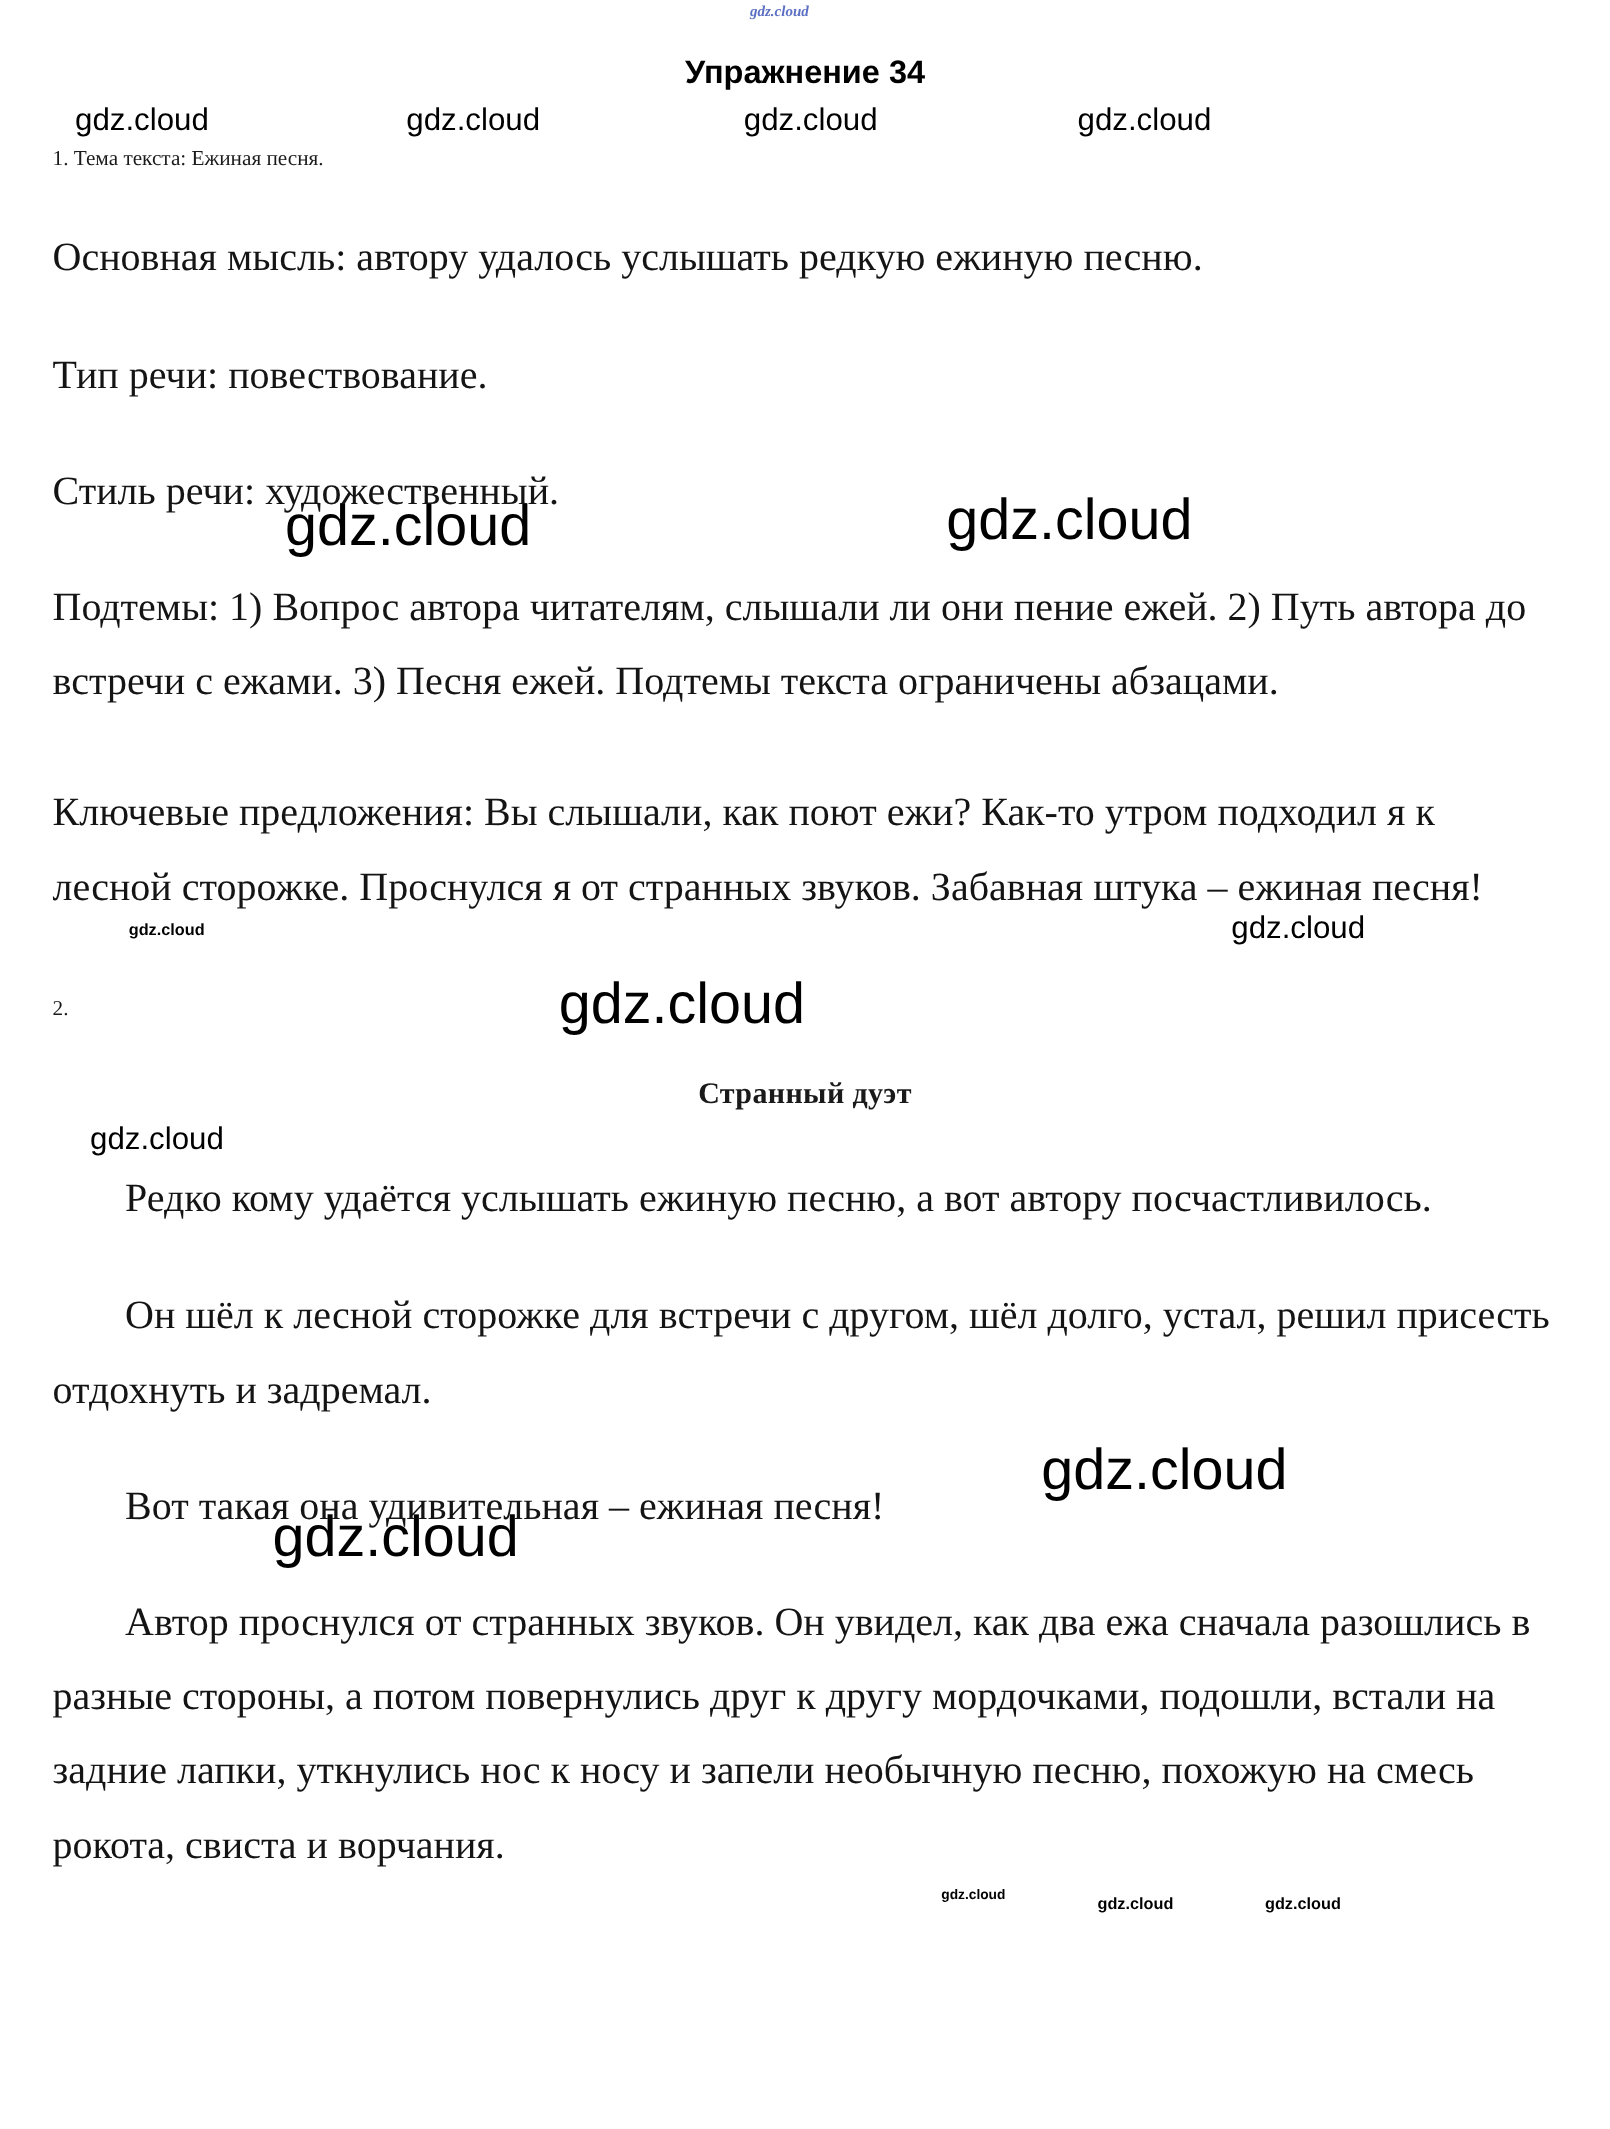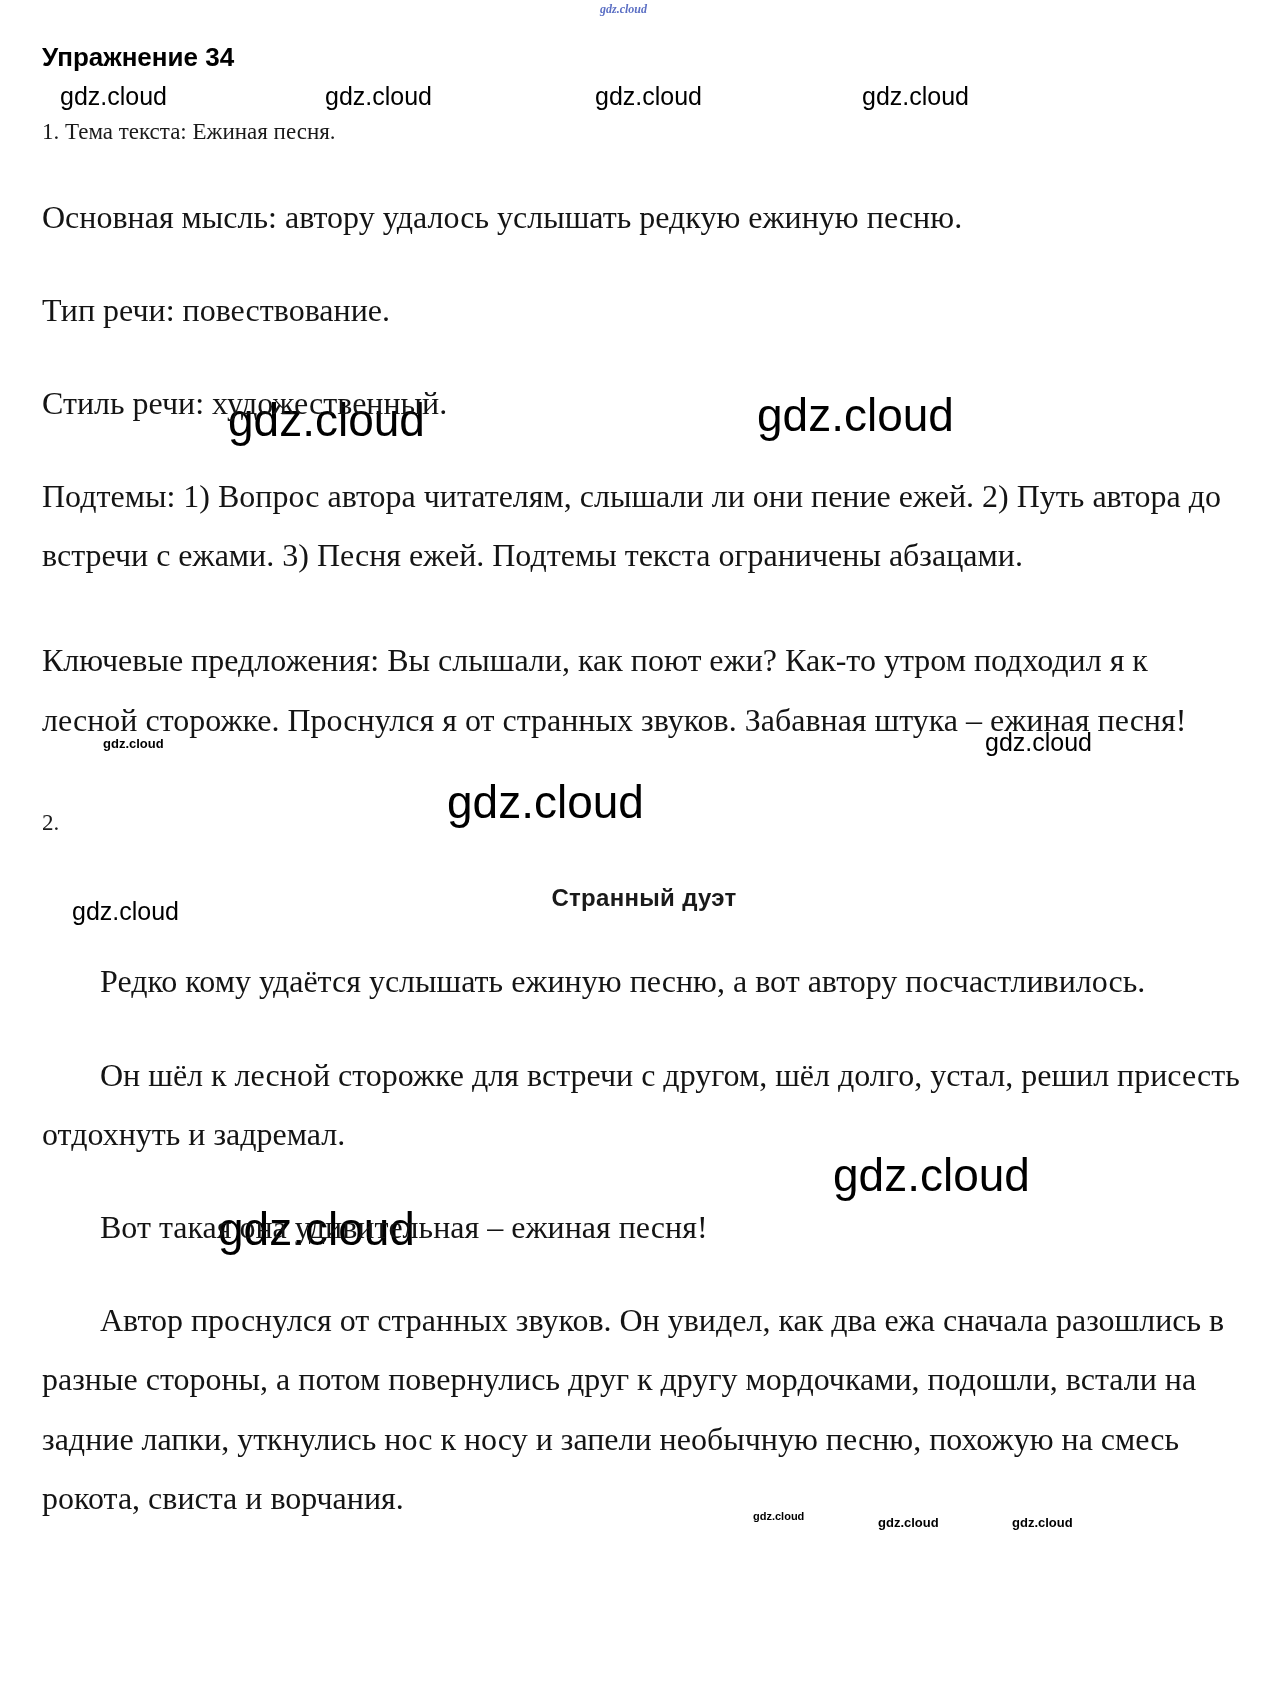--- a/index.html
+++ b/index.html
@@ -17,21 +17,21 @@
   }
   .page {
     position: absolute;
     inset: 0;
     padding: 0 42px;
     box-sizing: border-box;
   }
 
   
   .doc-title {
-    text-align: left;
+    text-align: center;
     font-family: "Liberation Sans", sans-serif;
     font-weight: bold;
     font-size: 26px;
     color: #000;
     margin: 42px 0 0 0;
     position: relative;
     z-index: 3;
   }
   .body-text {
     position: relative;
@@ -44,28 +44,28 @@
     line-height: 1.85;
     margin: 0 0 34px 0;
     color: #141414;
     position: relative;
     z-index: 3;
   }
   p.para.first-line-indent {
     text-indent: 58px;
   }
   p.num {
-    font-size: 23px;
+    font-size: 17px;
     line-height: 1.85;
     margin: 0 0 34px 0;
     position: relative;
     z-index: 3;
   }
   .sub-title {
-    font-family: Liberation Sans, sans-serif;
+    font-family: Liberation Serif, serif;
     font-weight: bold;
     font-size: 24px;
     text-align: center;
     margin: 0 0 40px 0;
     letter-spacing: .3px;
     position: relative;
     z-index: 3;
   }
 
   

